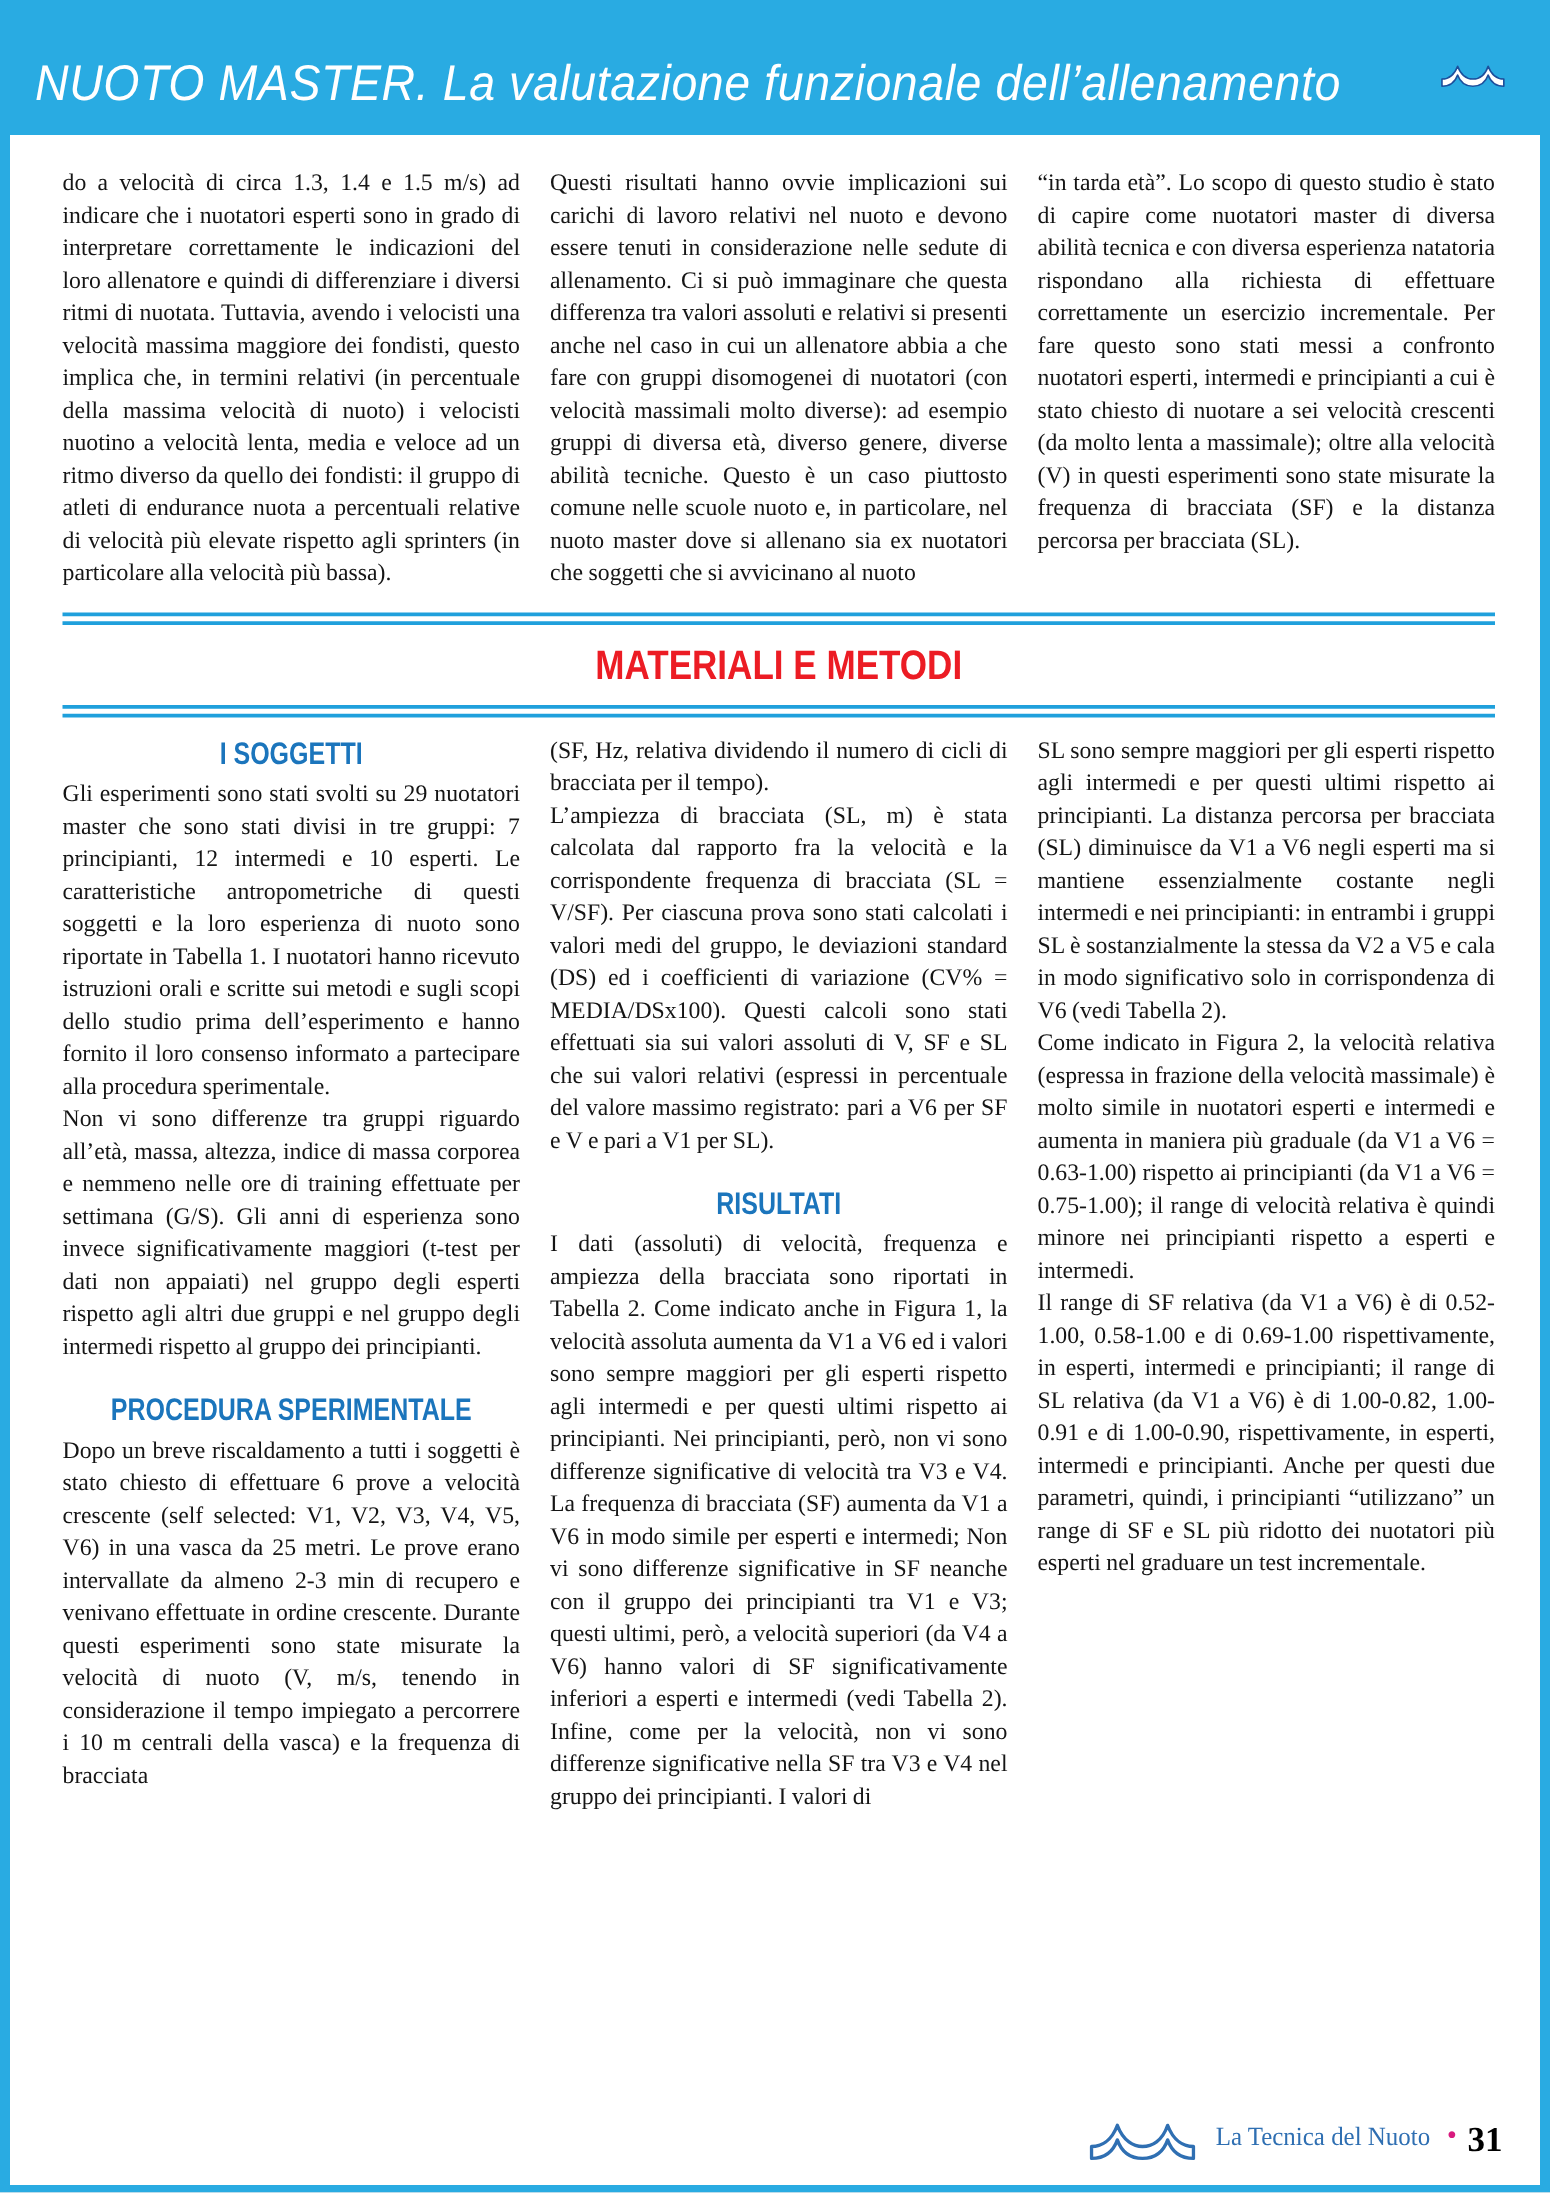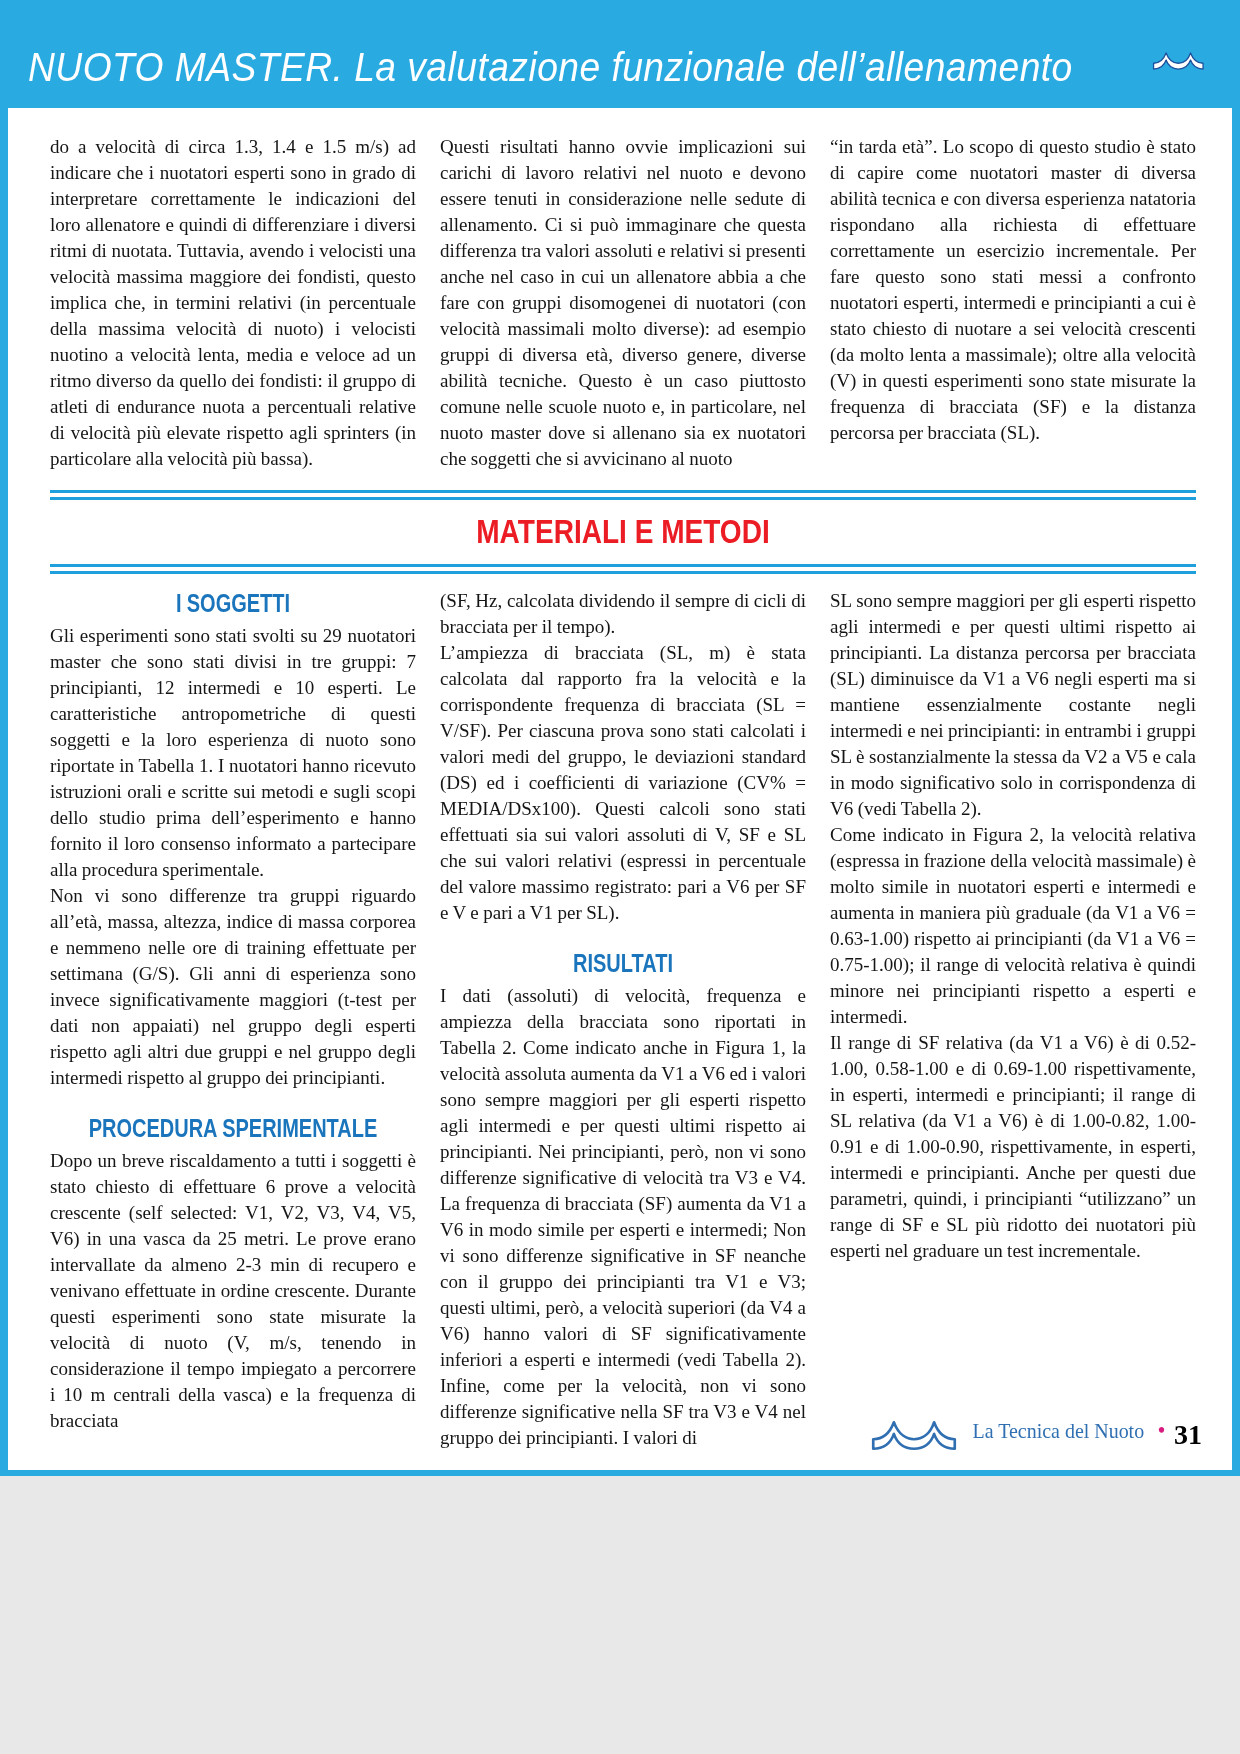--- a/index.html
+++ b/index.html
@@ -1,17 +1,17 @@
 <!DOCTYPE html>
 <html lang="it"><head>
 <meta charset="utf-8">
 <style>
   html,body{margin:0;padding:0;background:#e8e8e8;}
   .page{
-    position:relative;width:1240px;height:1476px;background:#29ABE2;
+    position:relative;width:1240px;height:1754px;background:#29ABE2;
     box-sizing:border-box;overflow:hidden;margin:0 auto;
     font-family:"Liberation Serif",serif;color:#151515;
   }
   .inner{position:absolute;top:0;left:8px;right:8px;bottom:6px;background:#ffffff;overflow:hidden;}
   
   .band-header{
     height:108px;background:#29ABE2;display:flex;align-items:center;
     justify-content:space-between;padding:0 26px 0 20px;box-sizing:border-box;
   }
   .header-title{
@@ -91,21 +91,21 @@
 
         <div class="col">
           <h2 class="colhead">I SOGGETTI</h2>
           <p>Gli esperimenti sono stati svolti su 29 nuotatori master che sono stati divisi in tre gruppi: 7 principianti, 12 intermedi e 10 esperti. Le caratteristiche antropometriche di questi soggetti e la loro esperienza di nuoto sono riportate in Tabella 1. I nuotatori hanno ricevuto istruzioni orali e scritte sui metodi e sugli scopi dello studio prima dell’esperimento e hanno fornito il loro consenso informato a partecipare alla procedura sperimentale.</p>
           <p>Non vi sono differenze tra gruppi riguardo all’età, massa, altezza, indice di massa corporea e nemmeno nelle ore di training effettuate per settimana (G/S). Gli anni di esperienza sono invece significativamente maggiori (t-test per dati non appaiati) nel gruppo degli esperti rispetto agli altri due gruppi e nel gruppo degli intermedi rispetto al gruppo dei principianti.</p>
           <h2 class="colhead spaced">PROCEDURA SPERIMENTALE</h2>
           <p>Dopo un breve riscaldamento a tutti i soggetti è stato chiesto di effettuare 6 prove a velocità crescente (self selected: V1, V2, V3, V4, V5, V6) in una vasca da 25 metri. Le prove erano intervallate da almeno 2-3 min di recupero e venivano effettuate in ordine crescente. Durante questi esperimenti sono state misurate la velocità di nuoto (V, m/s, tenendo in considerazione il tempo impiegato a percorrere i 10 m centrali della vasca) e la frequenza di bracciata</p>
         </div>
 
         <div class="col">
-          <p>(SF, Hz, calcolata dividendo il sempre di cicli di bracciata per il tempo).</p>
+          <p>(SF, Hz, relativa dividendo il numero di cicli di bracciata per il tempo).</p>
           <p>L’ampiezza di bracciata (SL, m) è stata calcolata dal rapporto fra la velocità e la corrispondente frequenza di bracciata (SL = V/SF). Per ciascuna prova sono stati calcolati i valori medi del gruppo, le deviazioni standard (DS) ed i coefficienti di variazione (CV% = MEDIA/DSx100). Questi calcoli sono stati effettuati sia sui valori assoluti di V, SF e SL che sui valori relativi (espressi in percentuale del valore massimo registrato: pari a V6 per SF e V e pari a V1 per SL).</p>
           <h2 class="colhead spaced">RISULTATI</h2>
           <p>I dati (assoluti) di velocità, frequenza e ampiezza della bracciata sono riportati in Tabella 2. Come indicato anche in Figura 1, la velocità assoluta aumenta da V1 a V6 ed i valori sono sempre maggiori per gli esperti rispetto agli intermedi e per questi ultimi rispetto ai principianti. Nei principianti, però, non vi sono differenze significative di velocità tra V3 e V4. La frequenza di bracciata (SF) aumenta da V1 a V6 in modo simile per esperti e intermedi; Non vi sono differenze significative in SF neanche con il gruppo dei principianti tra V1 e V3; questi ultimi, però, a velocità superiori (da V4 a V6) hanno valori di SF significativamente inferiori a esperti e intermedi (vedi Tabella 2). Infine, come per la velocità, non vi sono differenze significative nella SF tra V3 e V4 nel gruppo dei principianti. I valori di</p>
         </div>
 
         <div class="col">
           <p>SL sono sempre maggiori per gli esperti rispetto agli intermedi e per questi ultimi rispetto ai principianti. La distanza percorsa per bracciata (SL) diminuisce da V1 a V6 negli esperti ma si mantiene essenzialmente costante negli intermedi e nei principianti: in entrambi i gruppi SL è sostanzialmente la stessa da V2 a V5 e cala in modo significativo solo in corrispondenza di V6 (vedi Tabella 2).</p>
           <p>Come indicato in Figura 2, la velocità relativa (espressa in frazione della velocità massimale) è molto simile in nuotatori esperti e intermedi e aumenta in maniera più graduale (da V1 a V6 = 0.63-1.00) rispetto ai principianti (da V1 a V6 = 0.75-1.00); il range di velocità relativa è quindi minore nei principianti rispetto a esperti e intermedi.</p>
           <p>Il range di SF relativa (da V1 a V6) è di 0.52-1.00, 0.58-1.00 e di 0.69-1.00 rispettivamente, in esperti, intermedi e principianti; il range di SL relativa (da V1 a V6) è di 1.00-0.82, 1.00-0.91 e di 1.00-0.90, rispettivamente, in esperti, intermedi e principianti. Anche per questi due parametri, quindi, i principianti “utilizzano” un range di SF e SL più ridotto dei nuotatori più esperti nel graduare un test incrementale.</p>
         </div>

